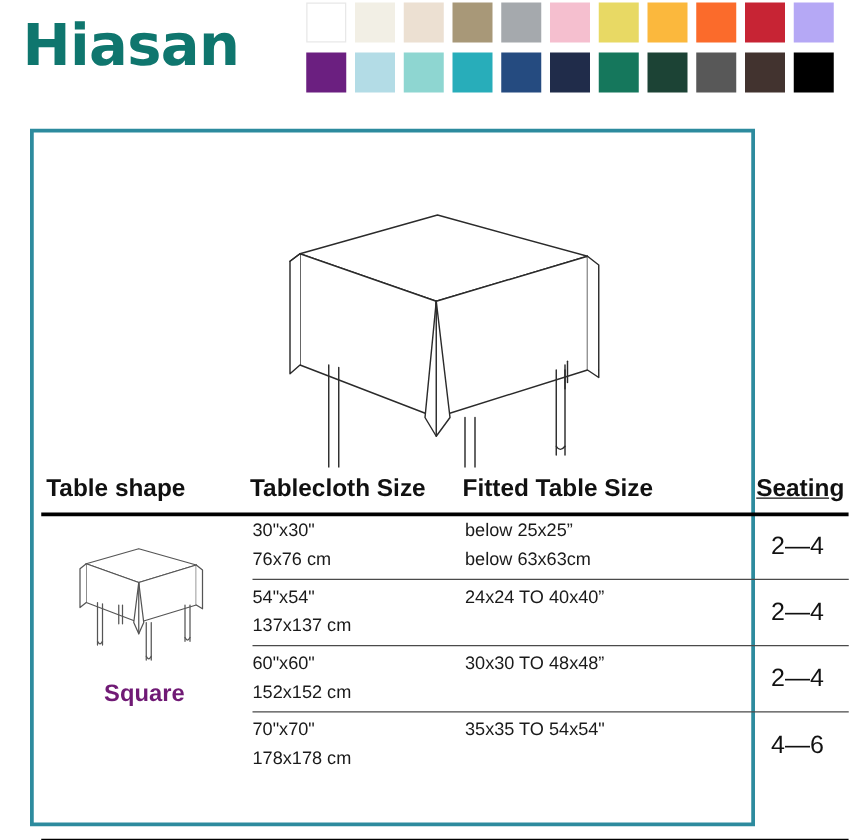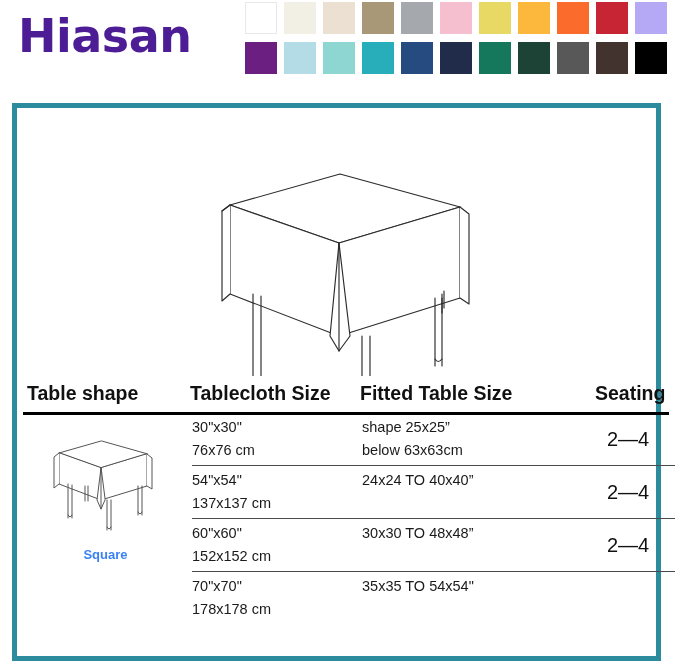--- a/index.html
+++ b/index.html
@@ -24,21 +24,21 @@
     height: 92px;
   }
   .brand {
     position: absolute;
     left: 18px;
     top: 8px;
     font-family: "DejaVu Sans", sans-serif;
     font-size: 46px;
     font-weight: 700;
     letter-spacing: -0.5px;
-    color: #4c1d95;
+    color: #0f766e;
     line-height: 56px;
   }
   .swatch-grid {
     position: absolute;
     left: 245px;
     top: 2px;
     width: 430px;
   }
   .swatch-row {
     display: flex;
@@ -49,26 +49,26 @@
     width: 32px;
     height: 32px;
     flex: 0 0 32px;
     box-sizing: border-box;
   }
   .swatch.bordered { border: 1px solid #e8e8e8; }
 
   
   .panel {
     position: absolute;
-    left: 12px;
+    left: 24px;
     top: 103px;
-    width: 649px;
+    width: 580px;
     height: 558px;
     box-sizing: border-box;
-    border: 5px solid #7f1d1d;
+    border: 3px solid #7f1d1d;
     background: #ffffff;
   }
 
   
   .illustration {
     position: absolute;
     left: 0;
     top: 0;
     width: 658px;
     height: 268px;
@@ -90,21 +90,21 @@
     font-family: "Liberation Sans", sans-serif;
     font-size: 19.5px;
     font-weight: 700;
     color: #111111;
     white-space: nowrap;
     top: 6px;
   }
   .th-shape   { left: 10px; }
   .th-cloth   { left: 173px; }
   .th-fitted  { left: 343px; }
-  .th-seating { left: 578px; }
+  .th-seating { left: 578px; text-decoration: underline; }
 
   .header-rule {
     position: absolute;
     left: 6px;
     top: 36px;
     width: 646px;
     height: 3px;
     background: #000000;
   }
 
@@ -130,23 +130,23 @@
     top: 16px;
     width: 130px;
     height: 105px;
   }
   .shape-label {
     position: absolute;
     left: 0;
     top: 132px;
     width: 165px;
     text-align: center;
-    font-size: 13px;
+    font-size: 19px;
     font-weight: 700;
-    color: #3b82f6;
+    color: #701a75;
   }
 
   
   .row {
     position: absolute;
     left: 171px;
     width: 487px;
     height: 54px;
   }
   .row-0 { top: 0px; }
@@ -297,21 +297,21 @@
               <path d="M48 55 L48 70 M51 55 L51 70"></path>
             </g>
           </svg>
         </div>
         <div class="shape-label">Square</div>
       </div>
 
       <div class="row row-0">
         <div class="cell c-cloth line-a">30"x30"</div>
         <div class="cell c-cloth line-b">76x76  cm</div>
-        <div class="cell c-fitted line-a">shape 25x25”</div>
+        <div class="cell c-fitted line-a">below 25x25”</div>
         <div class="cell c-fitted line-b">below 63x63cm</div>
         <div class="c-seat">2—4</div>
         <div class="row-rule" style="background: rgb(74, 74, 74);"></div>
       </div>
 
       <div class="row row-1">
         <div class="cell c-cloth line-a">54"x54"</div>
         <div class="cell c-cloth line-b">137x137 cm</div>
         <div class="cell c-fitted line-a">24x24 TO 40x40”</div>
         <div class="c-seat">2—4</div>
@@ -323,19 +323,20 @@
         <div class="cell c-cloth line-b">152x152 cm</div>
         <div class="cell c-fitted line-a">30x30 TO 48x48”</div>
         <div class="c-seat">2—4</div>
         <div class="row-rule" style="background: rgb(74, 74, 74);"></div>
       </div>
 
       <div class="row row-3">
         <div class="cell c-cloth line-a">70"x70"</div>
         <div class="cell c-cloth line-b">178x178 cm</div>
         <div class="cell c-fitted line-a">35x35 TO 54x54"</div>
+        <div class="c-seat">4—6</div>
       </div>
 
       <div class="bottom-rule" style="background: rgb(0, 0, 0);"></div>
     </div>
 
   </div>
 </div>
 
 </body></html>

